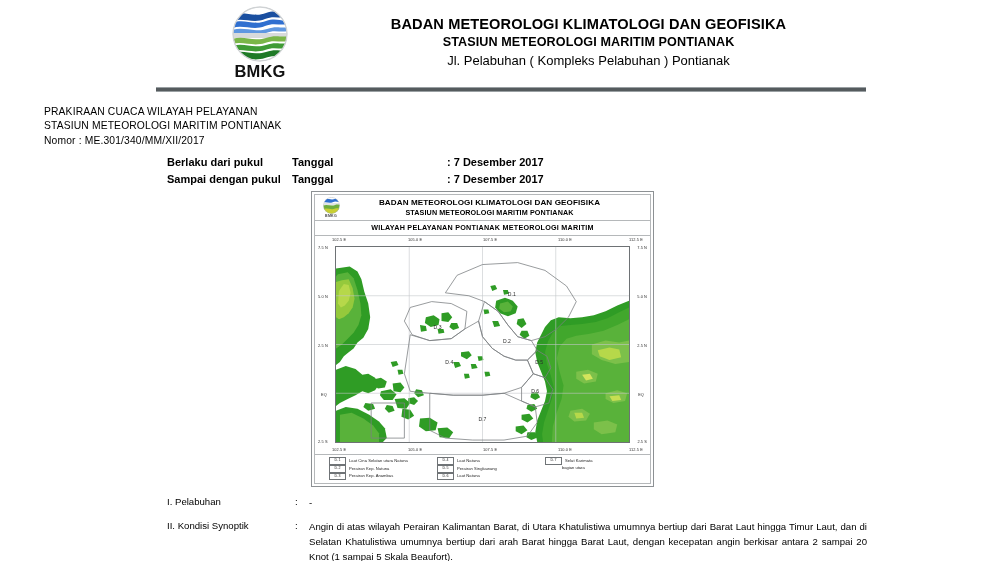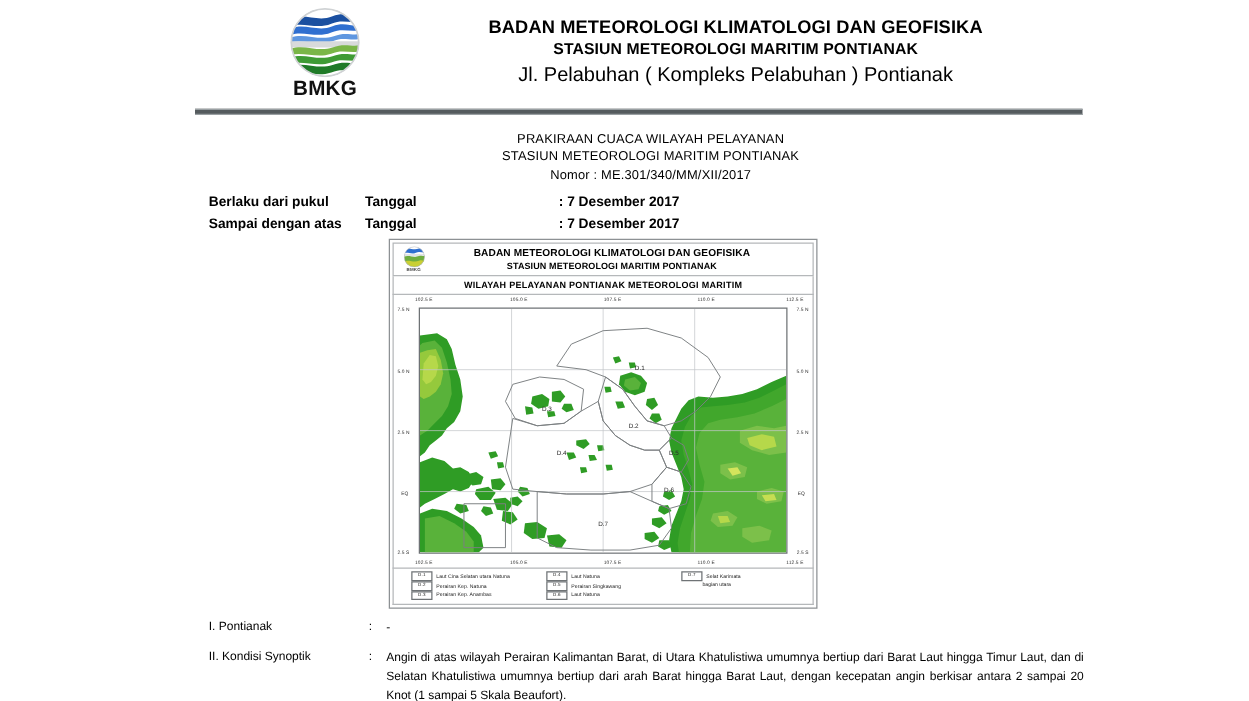--- a/index.html
+++ b/index.html
@@ -59,41 +59,41 @@
     letter-spacing: 0.1px;
     line-height: 1.26;
   }
   .lh-l2 {
     font-size: 12.6px;
     font-weight: bold;
     letter-spacing: 0.1px;
     line-height: 1.38;
   }
   .lh-l3 {
-    font-size: 16px;
+    font-size: 13px;
     line-height: 1.5;
   }
   .lh-l4 {
     font-size: 11.6px;
     font-weight: bold;
     line-height: 1.45;
   }
   .lh-l4 .em { font-style: italic; font-weight: bold; }
 
   .rule {
     height: 3px;
     background: #555b5e;
     border-top: 1px solid #9aa0a3;
     border-bottom: 1px solid #9aa0a3;
     margin: 7px 133px 0 156px;
   }
 
   
   .doctitle {
-    text-align: center;
+    text-align: left;
     margin-top: 13px;
     padding-right: 2px;
     padding-left: 44px;
   }
   .doctitle div {
     font-size: 10.3px;
     line-height: 1.42;
     letter-spacing: 0.15px;
   }
 
@@ -277,21 +277,21 @@
   <div>Nomor :  ME.301/340/MM/XII/2017</div>
 </div>
 
 <div class="validity">
   <div class="vrow">
     <div class="v-lab">Berlaku dari pukul</div>
     <div class="v-lab2">Tanggal</div>
     <div class="v-val2">: 7 Desember 2017</div>
   </div>
   <div class="vrow">
-    <div class="v-lab">Sampai dengan atas</div>
+    <div class="v-lab">Sampai dengan pukul</div>
     <div class="v-lab2">Tanggal</div>
     <div class="v-val2">: 7 Desember 2017</div>
   </div>
 </div>
 
 <div class="figure">
 
   <div class="fig-head">
     <div class="fig-logo">
       <div class="fig-mark">
@@ -506,21 +506,21 @@
         <span class="lg-code">D.7</span>
         <span class="lg-name">Selat Karimata</span>
       </div>
       <div class="lg-name2">bagian utara</div>
     </div>
   </div>
 </div>
 
 <div class="notes">
   <div class="note">
-    <div class="n-lab">I. Pontianak</div>
+    <div class="n-lab">I. Pelabuhan</div>
     <div class="n-colon">:</div>
     <div class="n-body">-</div>
   </div>
   <div class="note">
     <div class="n-lab">II. Kondisi Synoptik</div>
     <div class="n-colon">:</div>
     <div class="n-body">Angin di atas wilayah Perairan Kalimantan Barat, di Utara Khatulistiwa umumnya bertiup dari Barat Laut hingga Timur Laut, dan di Selatan Khatulistiwa umumnya bertiup dari arah Barat hingga Barat Laut, dengan kecepatan angin berkisar antara 2 sampai 20 Knot (1 sampai 5 Skala Beaufort).</div>
   </div>
 </div>
 

